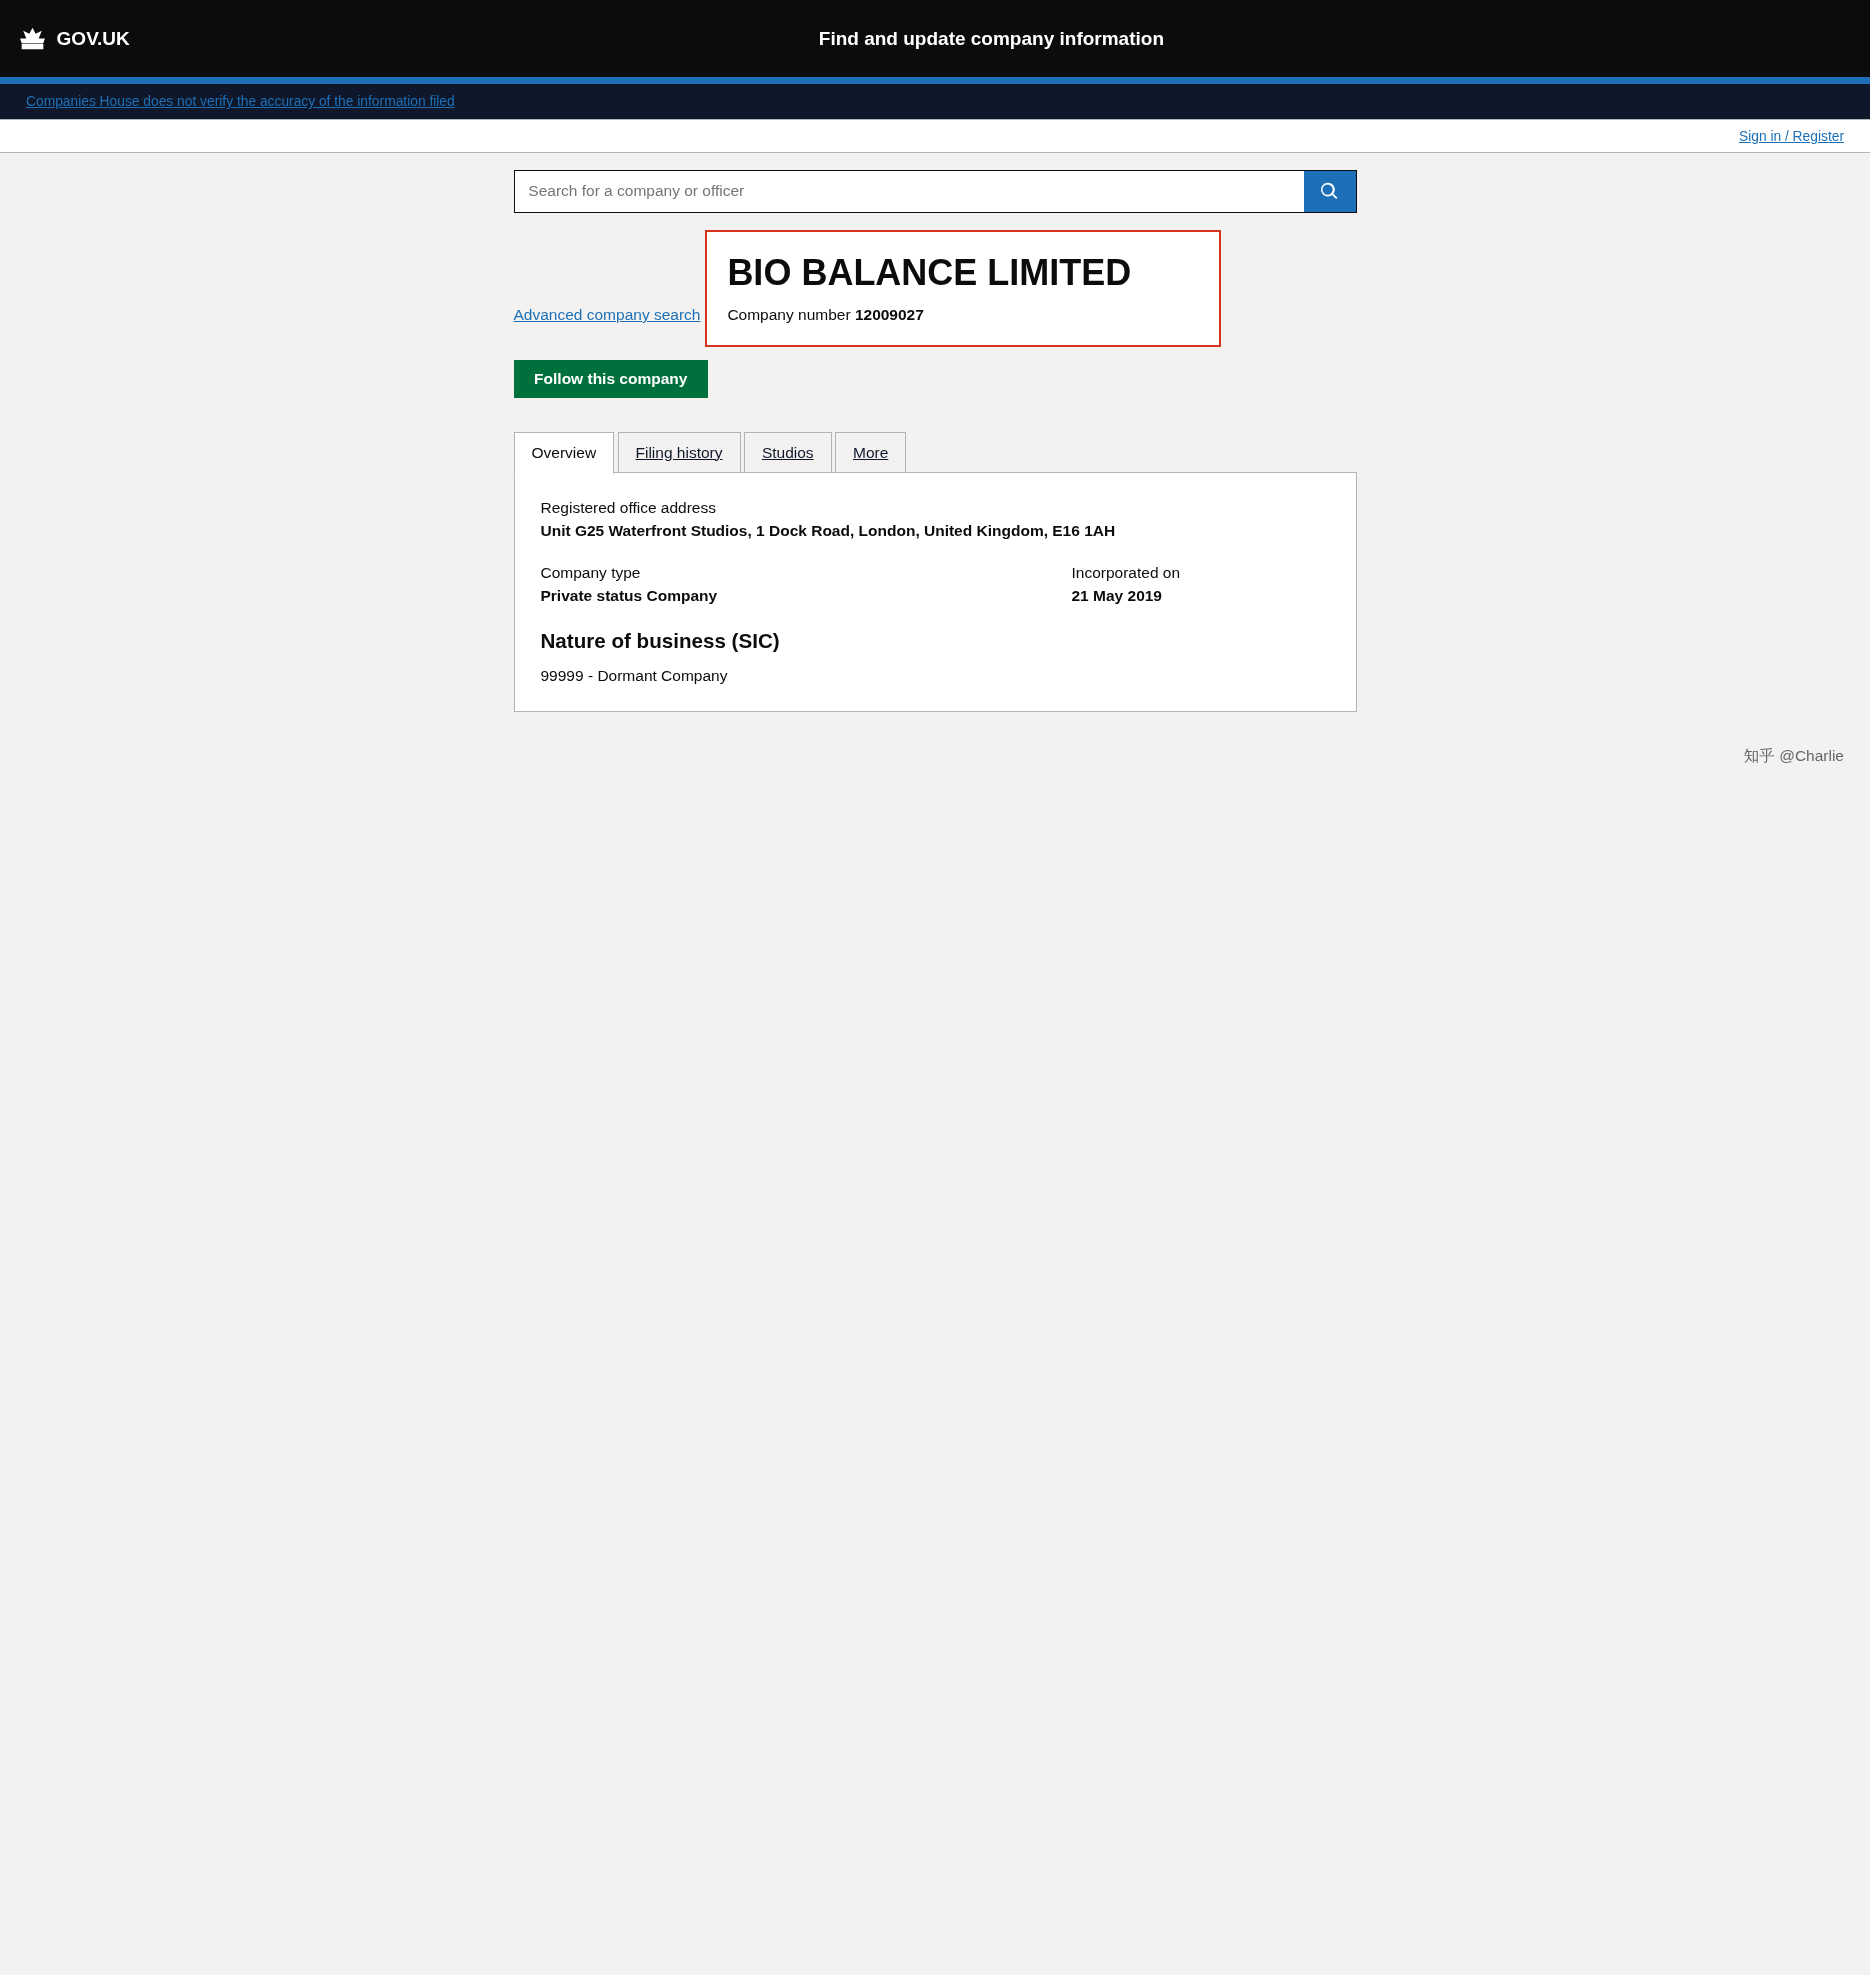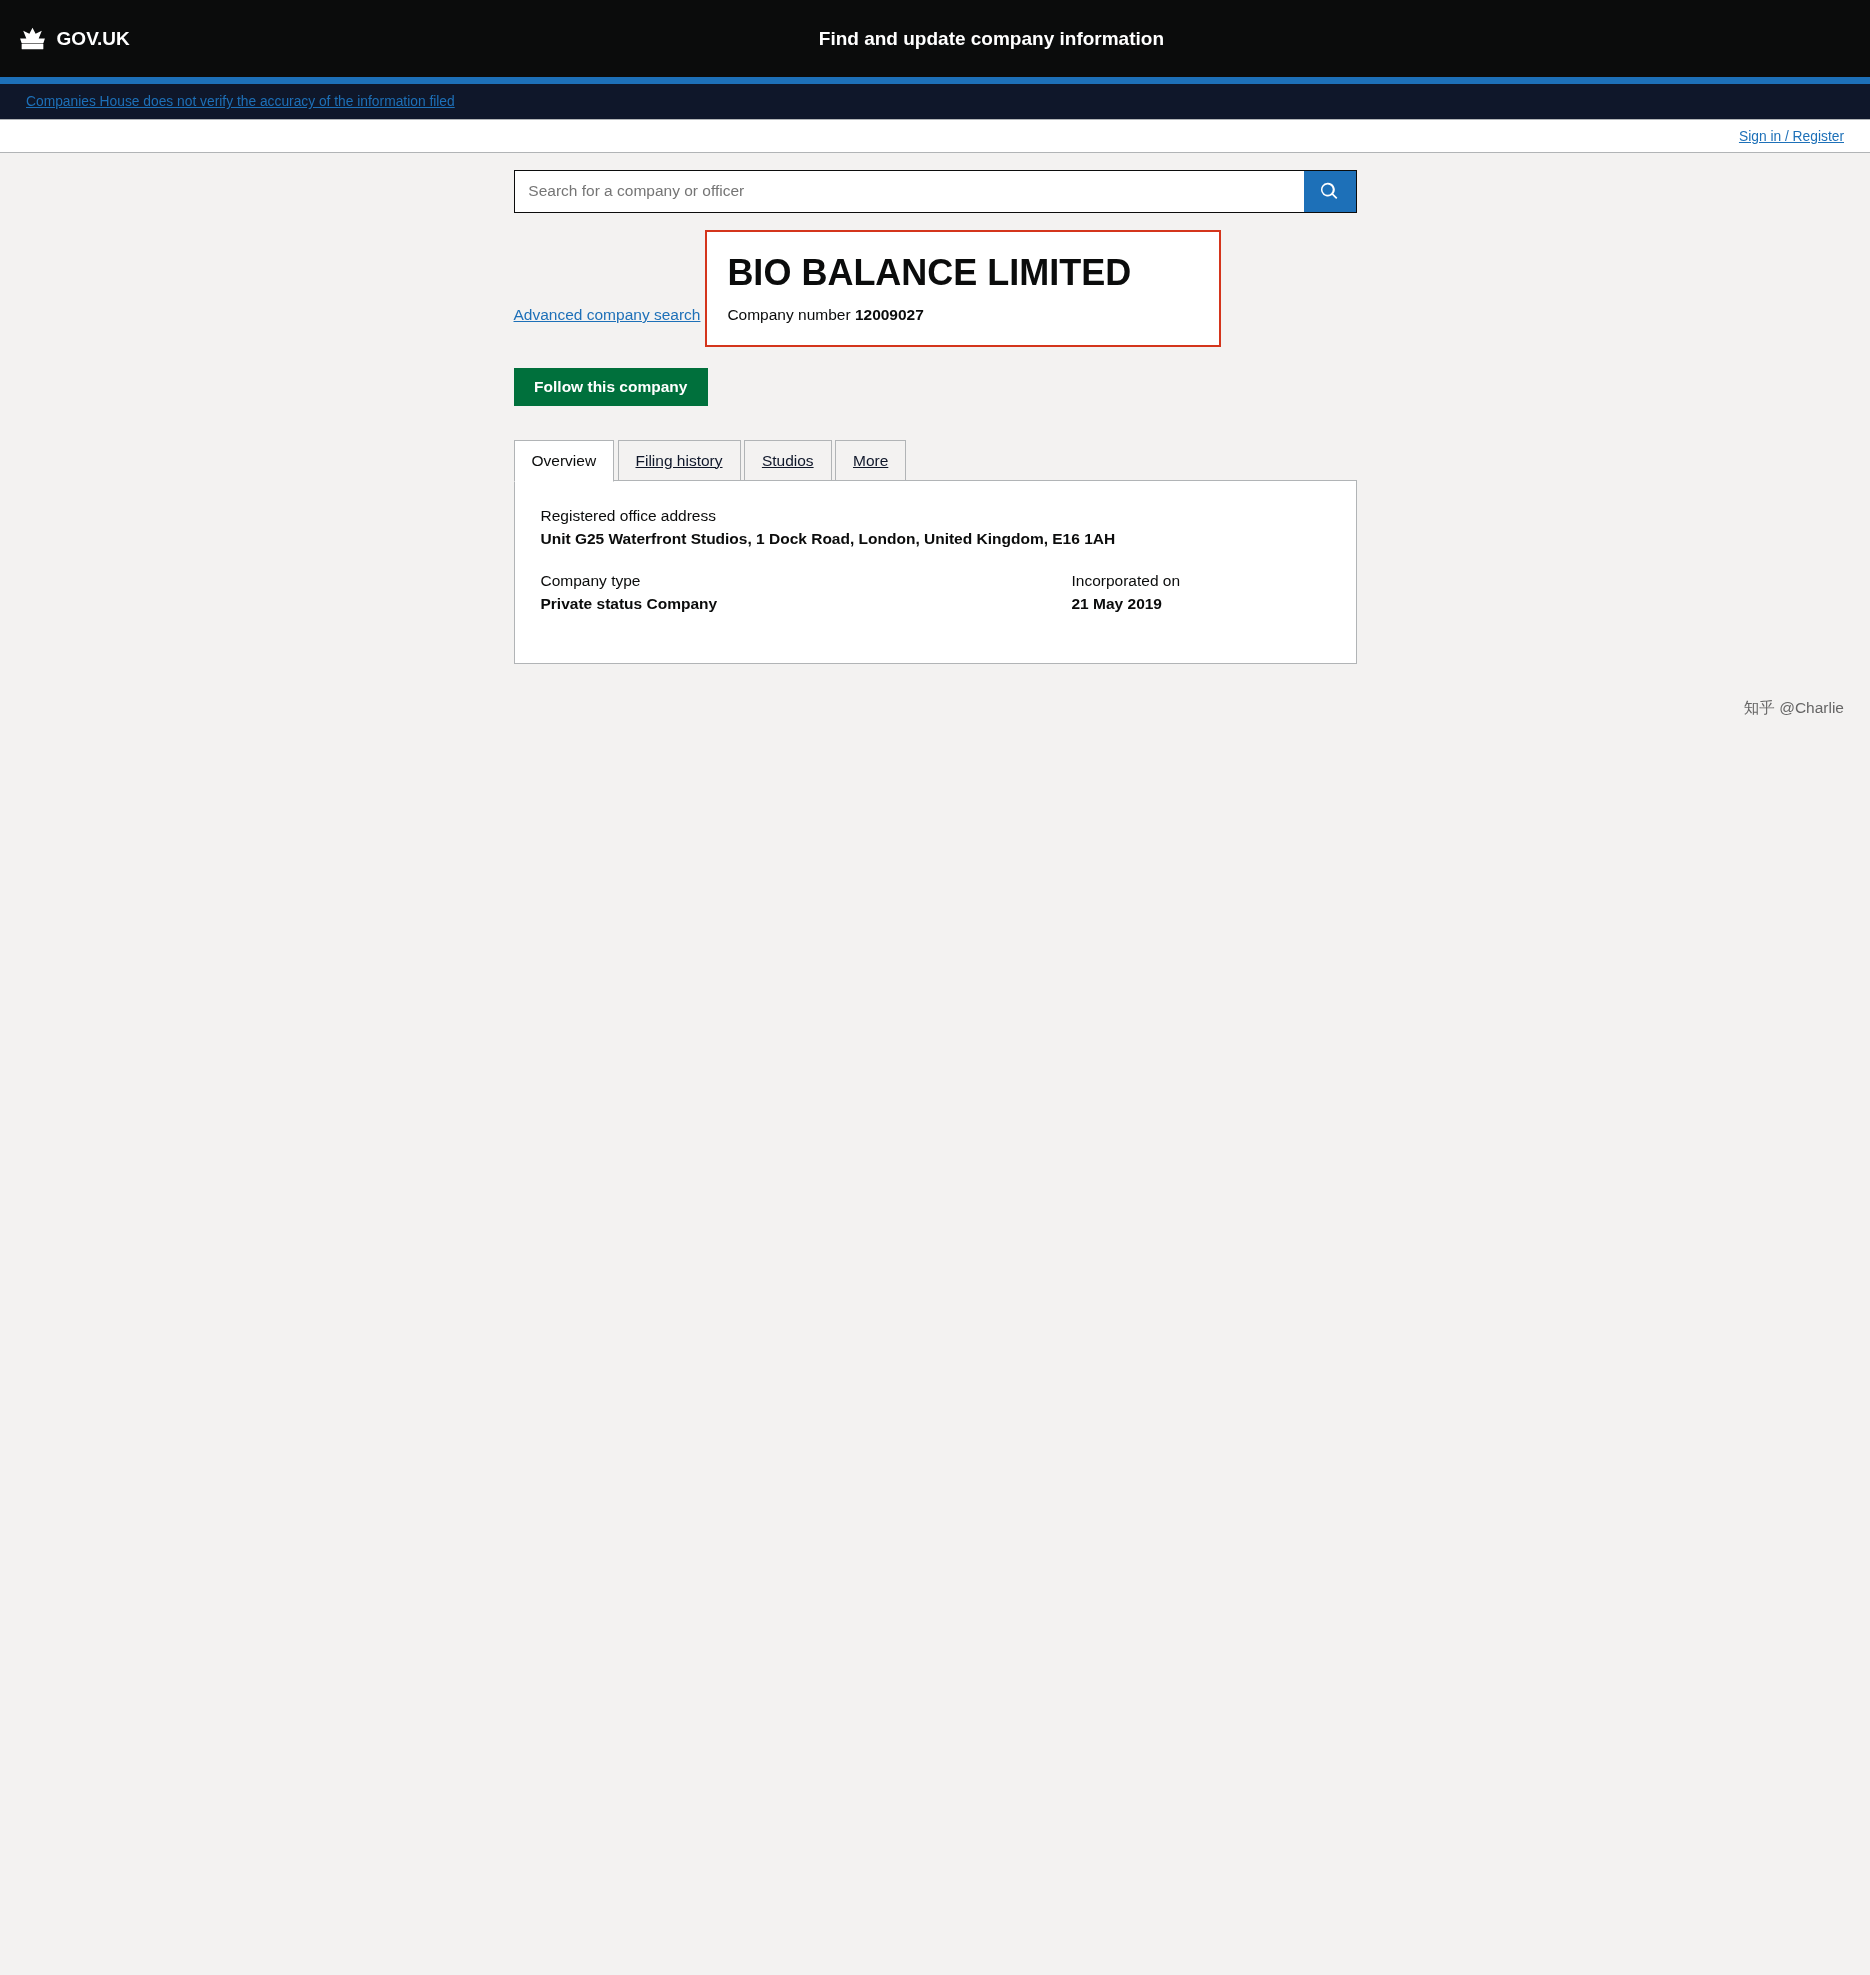--- a/index.html
+++ b/index.html
@@ -115,21 +115,21 @@
       display: inline-block;
       margin-bottom: 17px;
       cursor: pointer;
     }
 
     
     .company-card {
       border: 2.6px solid #d4351c;
       background: white;
       padding: 20.6px;
-      margin-bottom: 21px;
+      margin-bottom: 13px;
       display: inline-block;
       min-width: 516px;
     }
     .company-name {
       font-size: 36px;
       font-weight: bold;
       line-height: 1.1;
       margin-bottom: 13.8px;
       color: #0b0c0c;
     }
@@ -340,20 +340,24 @@
         <div class="two-col-left">
           <div class="info-label">Company type</div>
           <div class="info-value">Private status Company</div>
         </div>
         <div class="two-col-right">
           <div class="info-label">Incorporated on</div>
           <div class="info-value">21 May 2019</div>
         </div>
       </div>
 
+      <div class="nature-section">
+        <div class="nature-heading">Nature of business (SIC)</div>
+        <div class="nature-value">99999 - Dormant Company</div>
+      </div>
 
     </div>
   </div>
 
 </div>
 
 <div class="watermark">
   <span>知乎 @Charlie</span>
 </div>
 

